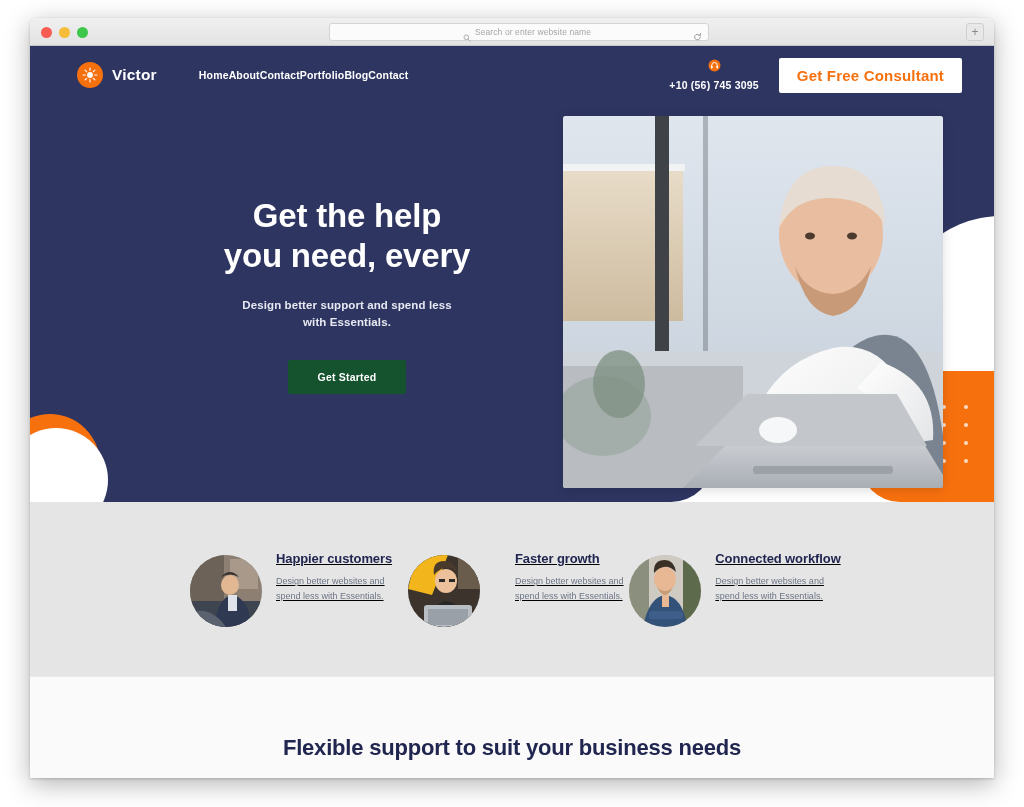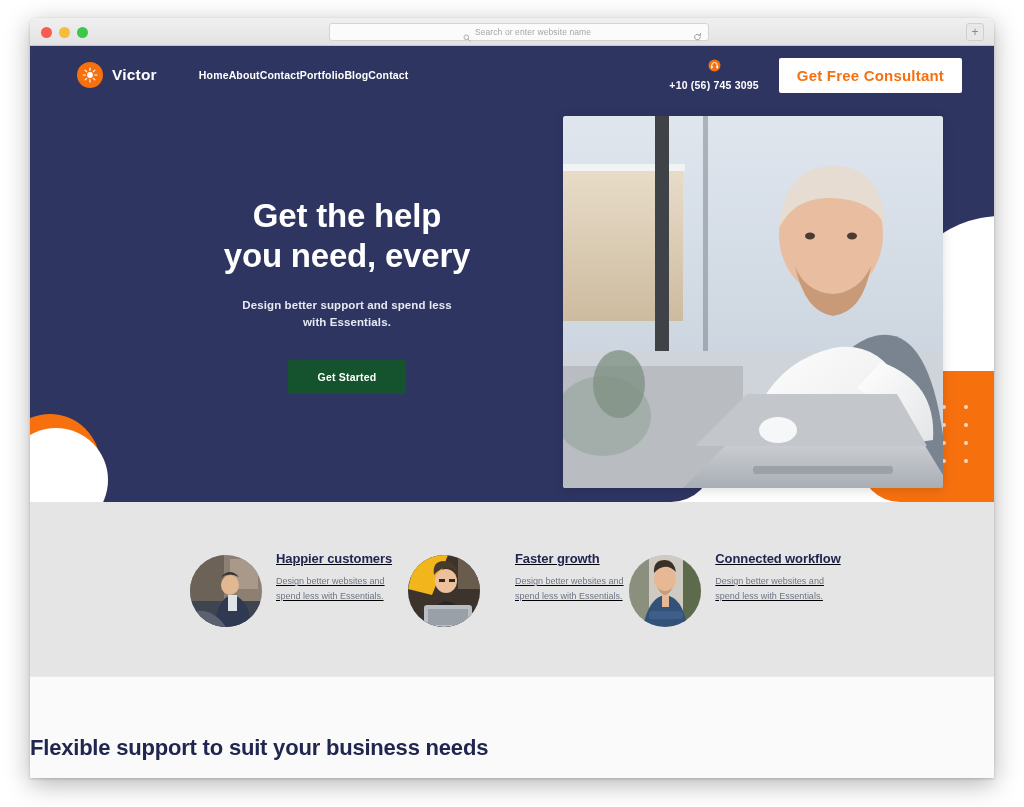--- a/index.html
+++ b/index.html
@@ -325,21 +325,21 @@
     z-index: 3;
   }
 
   
   .bottom-section {
     position: absolute;
     left: 0; top: 631px;
     width: 100%;
     height: 101px;
     background: #fafafa;
-    text-align: left;
+    text-align: center;
     z-index: 2;
   }
   .bottom-title {
     margin-top: 58px;
     color: #20264f;
     font-size: 22px;
     font-weight: bold;
     letter-spacing: -0.2px;
   }
 </style>

